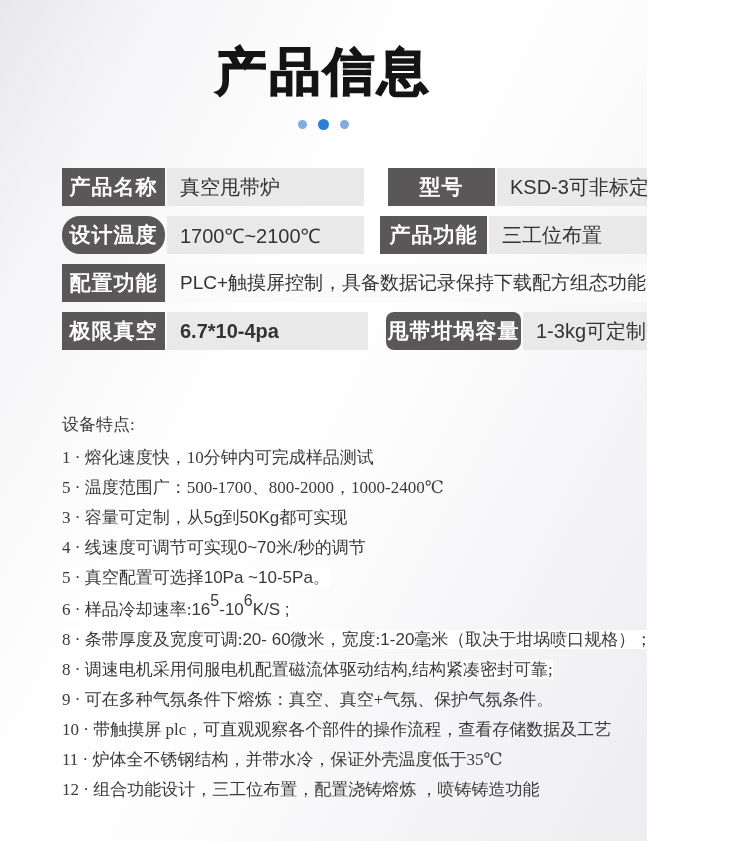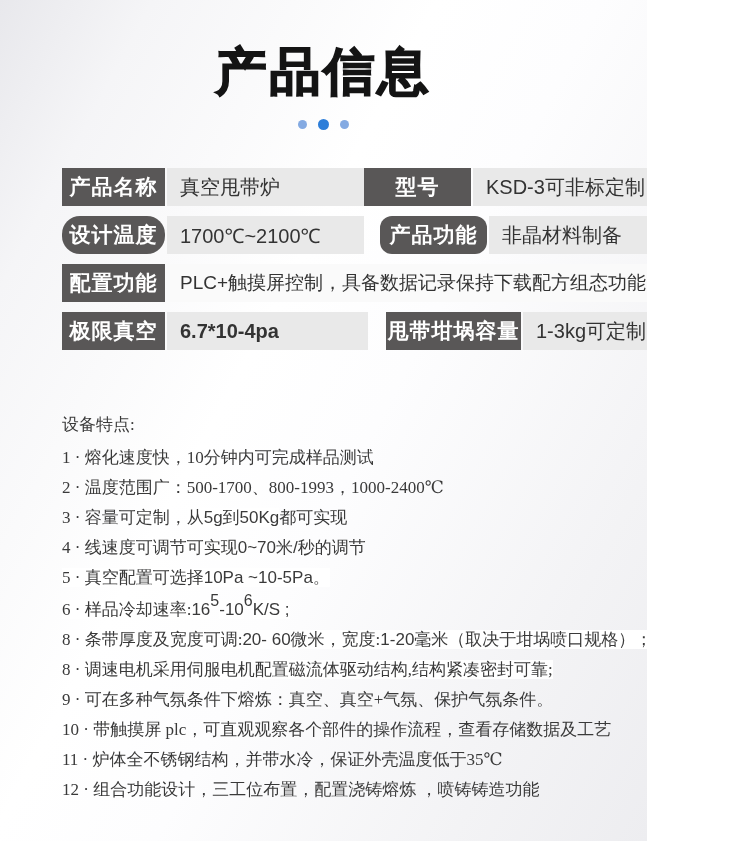--- a/index.html
+++ b/index.html
@@ -64,46 +64,46 @@
 <div class="page">
   <div class="title">产品信息</div>
   <div class="dots">
       <span class="dot" style="width: 9px; height: 9px; background: rgb(132, 170, 226);"></span>
       <span class="dot" style="width: 11px; height: 11px; background: rgb(45, 126, 217);"></span>
       <span class="dot" style="width: 9px; height: 9px; background: rgb(132, 170, 226);"></span>
     </div>
   <div class="spec-table">
       <div class="t-row">
         <div class="t-lab" style="width: 103px;">产品名称</div>
-        <div class="t-val" style="width: 197px; ">真空甩带炉</div>
+        <div class="t-val" style="width: 197px; margin-right: 24px;">真空甩带炉</div>
         <div class="t-lab" style="width: 107px;">型号</div>
         <div class="t-val" style="width: 238px;">KSD-3可非标定制</div>
       </div>
       <div class="t-row">
         <div class="t-lab" style="width: 103px; border-radius: 18px;">设计温度</div>
         <div class="t-val" style="width: 197px; margin-right: 16px;">1700℃~2100℃</div>
-        <div class="t-lab" style="width: 107px; border-radius: 12px;">产品功能</div>
-        <div class="t-val" style="width: 238px;">非晶材料制备</div>
+        <div class="t-lab" style="width: 107px;">产品功能</div>
+        <div class="t-val" style="width: 238px;">三工位布置</div>
       </div>
       <div class="t-row">
         <div class="t-lab" style="width: 103px;">配置功能</div>
         <div class="t-val long" style="width: 568px; background: rgb(250, 250, 250);">PLC+触摸屏控制，具备数据记录保持下载配方组态功能</div>
       </div>
       <div class="t-row">
         <div class="t-lab" style="width: 103px;">极限真空</div>
         <div class="t-val" style="width: 201px; margin-right: 18px; font-weight: bold;">6.7*10-4pa</div>
-        <div class="t-lab" style="width: 135px;">甩带坩埚容量</div>
+        <div class="t-lab" style="width: 135px; border-radius: 8px;">甩带坩埚容量</div>
         <div class="t-val" style="width: 212px;">1-3kg可定制</div>
       </div>
     </div>
   <div class="features">
     <div class="features-heading">设备特点:</div>
     <div class="features-list">
         <div class="feat-item"><span class="">1 · 熔化速度快，10分钟内可完成样品测试</span></div>
-        <div class="feat-item"><span class="">2 · 温度范围广：500-1700、800-1993，1000-2400℃</span></div>
+        <div class="feat-item"><span class="">5 · 温度范围广：500-1700、800-2000，1000-2400℃</span></div>
         <div class="feat-item"><span class="">3 · 容量可定制，</span><span class="hl sans">从5g到50Kg</span><span class="">都可实现</span></div>
         <div class="feat-item"><span class="">4 · 线速度可调节可实现</span><span class="sans">0~70米/秒</span><span class="">的调节</span></div>
         <div class="feat-item"><span class="hl">5 · 真空配置可选择</span><span class="hl sans">10Pa ~10-5Pa</span><span class="hl">。</span></div>
         <div class="feat-item"><span class="hl">6 · 样品冷却速率:</span><span class="hl sans">16</span><span class="hl sans sup">5</span><span class="hl sans">-10</span><span class="hl sans sup">6</span><span class="hl sans">K/S ;</span></div>
         <div class="feat-item"><span class="hl">8 · 条带厚度及宽度可调:</span><span class="hl sans">20- 60</span><span class="hl">微米，宽度:</span><span class="hl sans">1-20</span><span class="hl">毫米（取决于坩埚喷口规格）；</span></div>
         <div class="feat-item"><span class="hl">8 · 调速电机采用伺服电机配置磁流体驱动结构,结构紧凑密封可靠;</span></div>
         <div class="feat-item"><span class="">9 ·  可在多种气氛条件下熔炼：真空、真空+气氛、保护气氛条件。</span></div>
         <div class="feat-item"><span class="">10 ·  带触摸屏 plc，可直观观察各个部件的操作流程，查看存储数据及工艺</span></div>
         <div class="feat-item"><span class="">11 ·  炉体全不锈钢结构，并带水冷，保证外壳温度低于35℃</span></div>
         <div class="feat-item"><span class="">12 ·  组合功能设计，三工位布置，配置浇铸熔炼 ，喷铸铸造功能</span></div>

